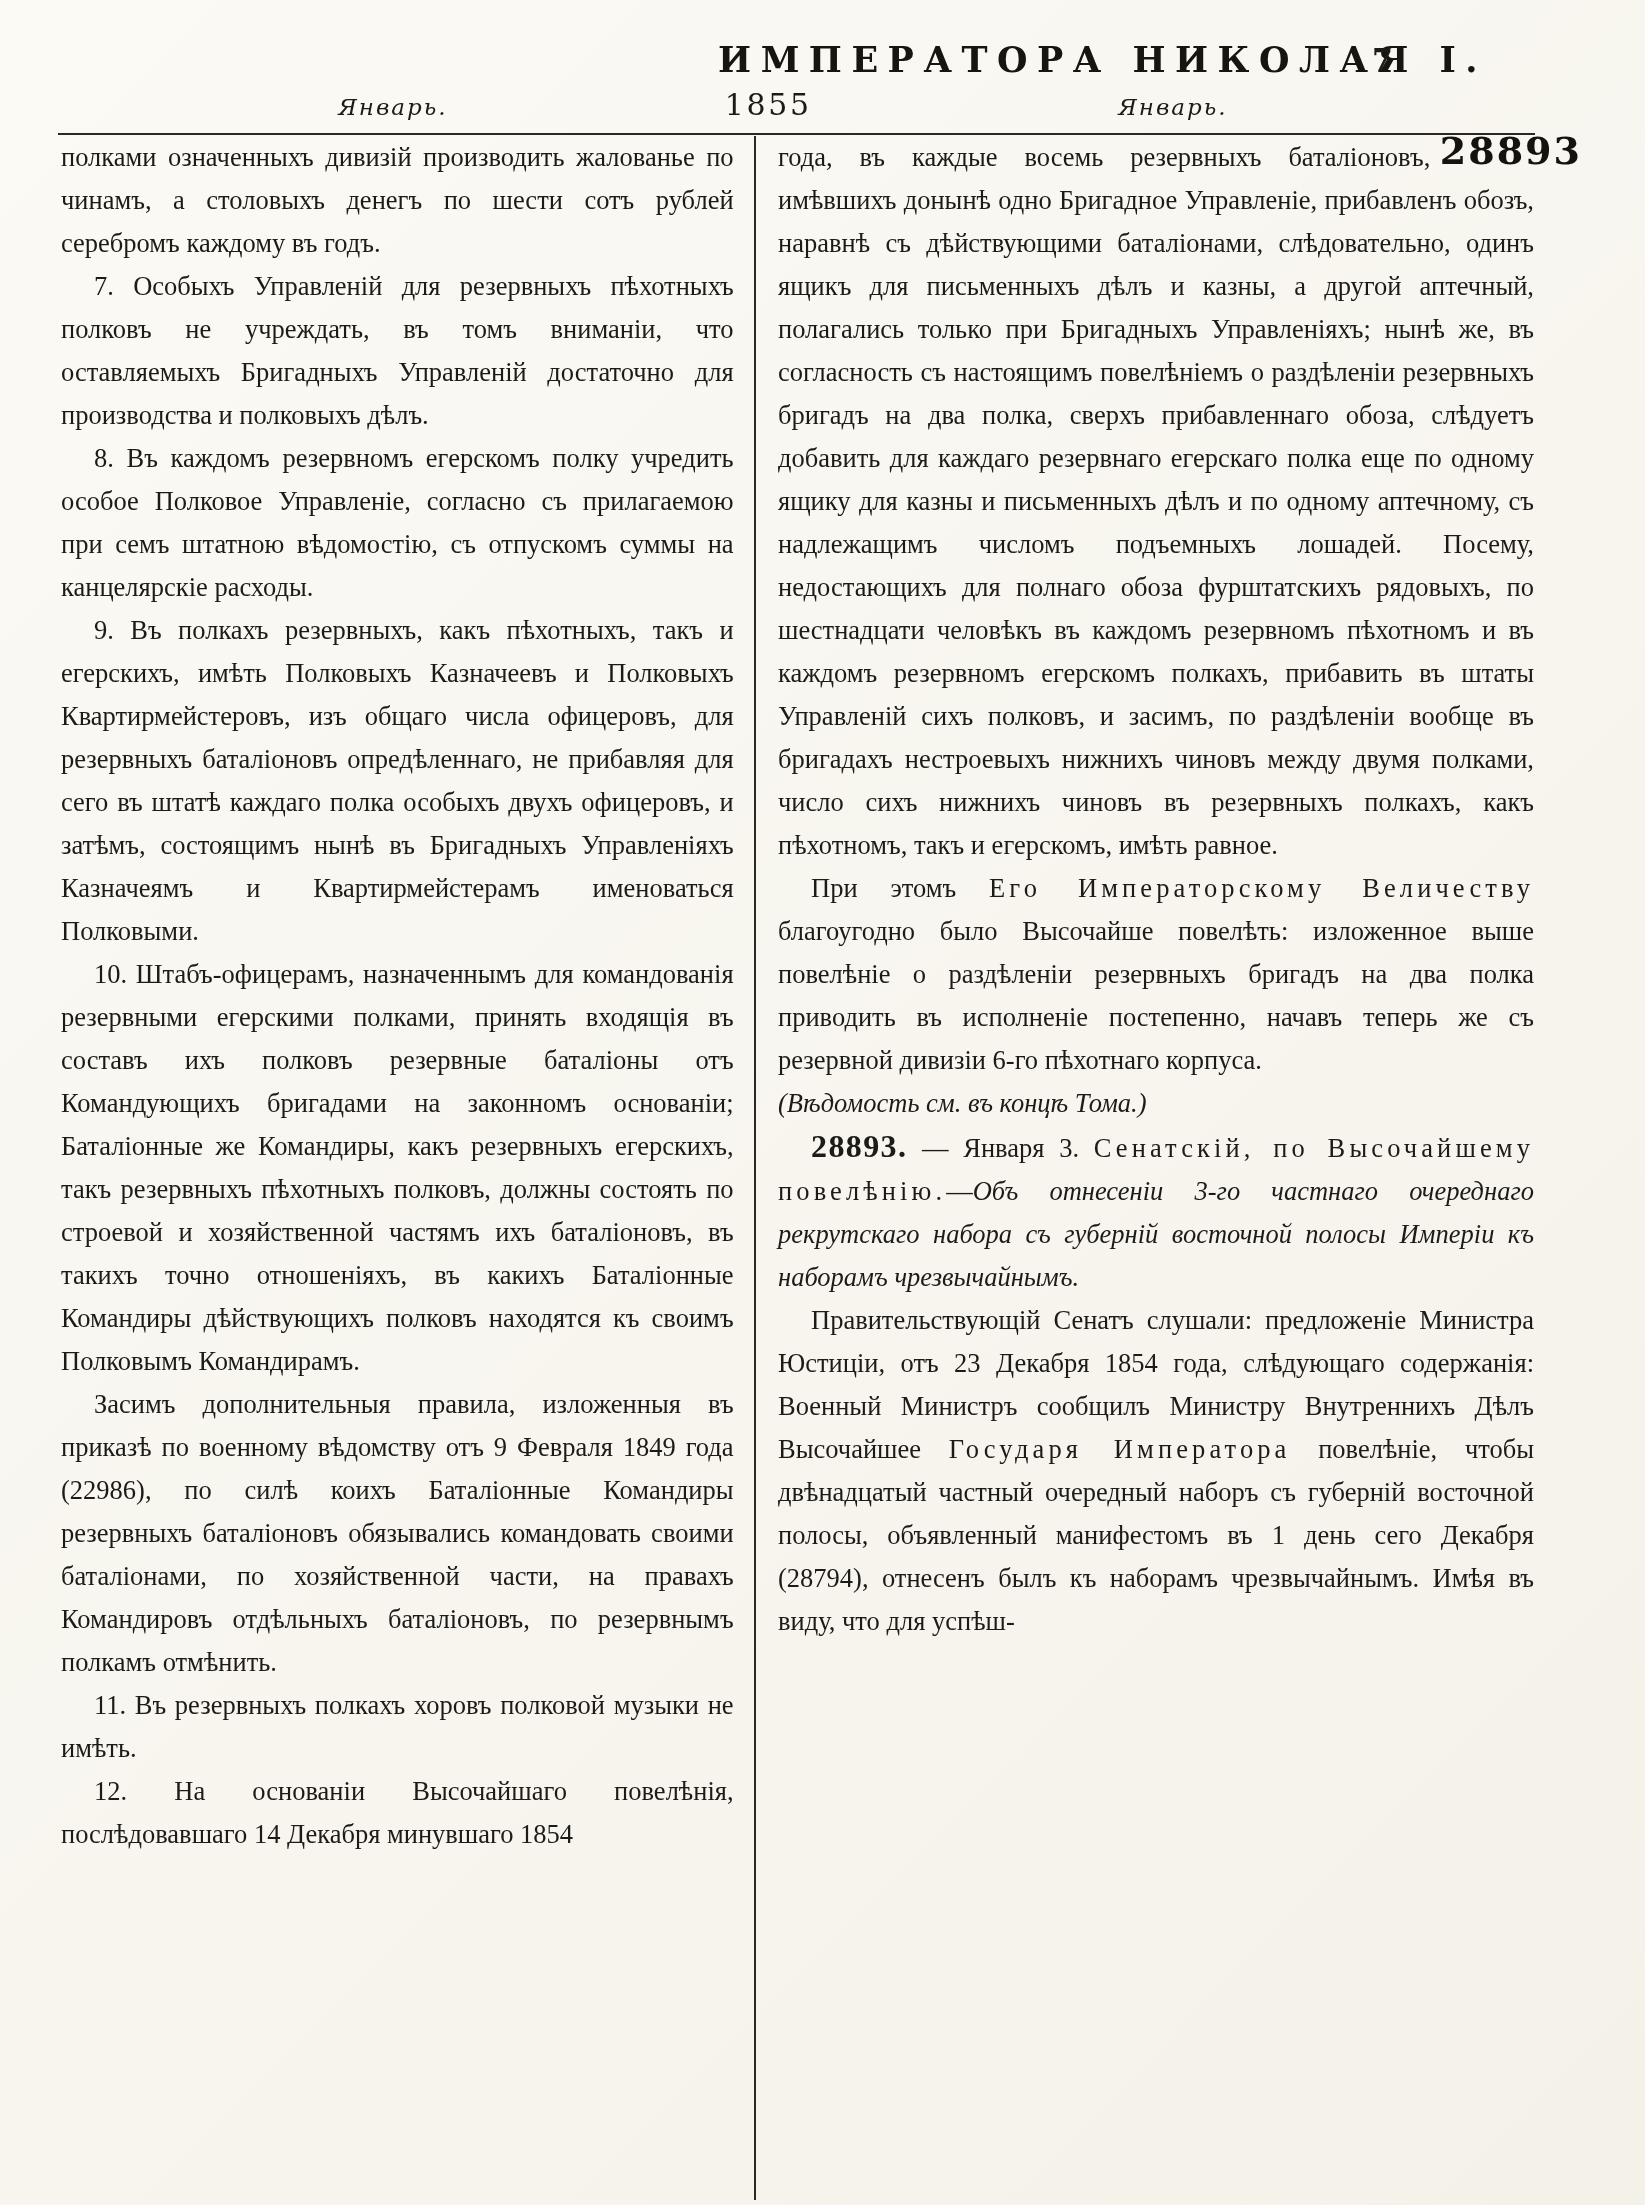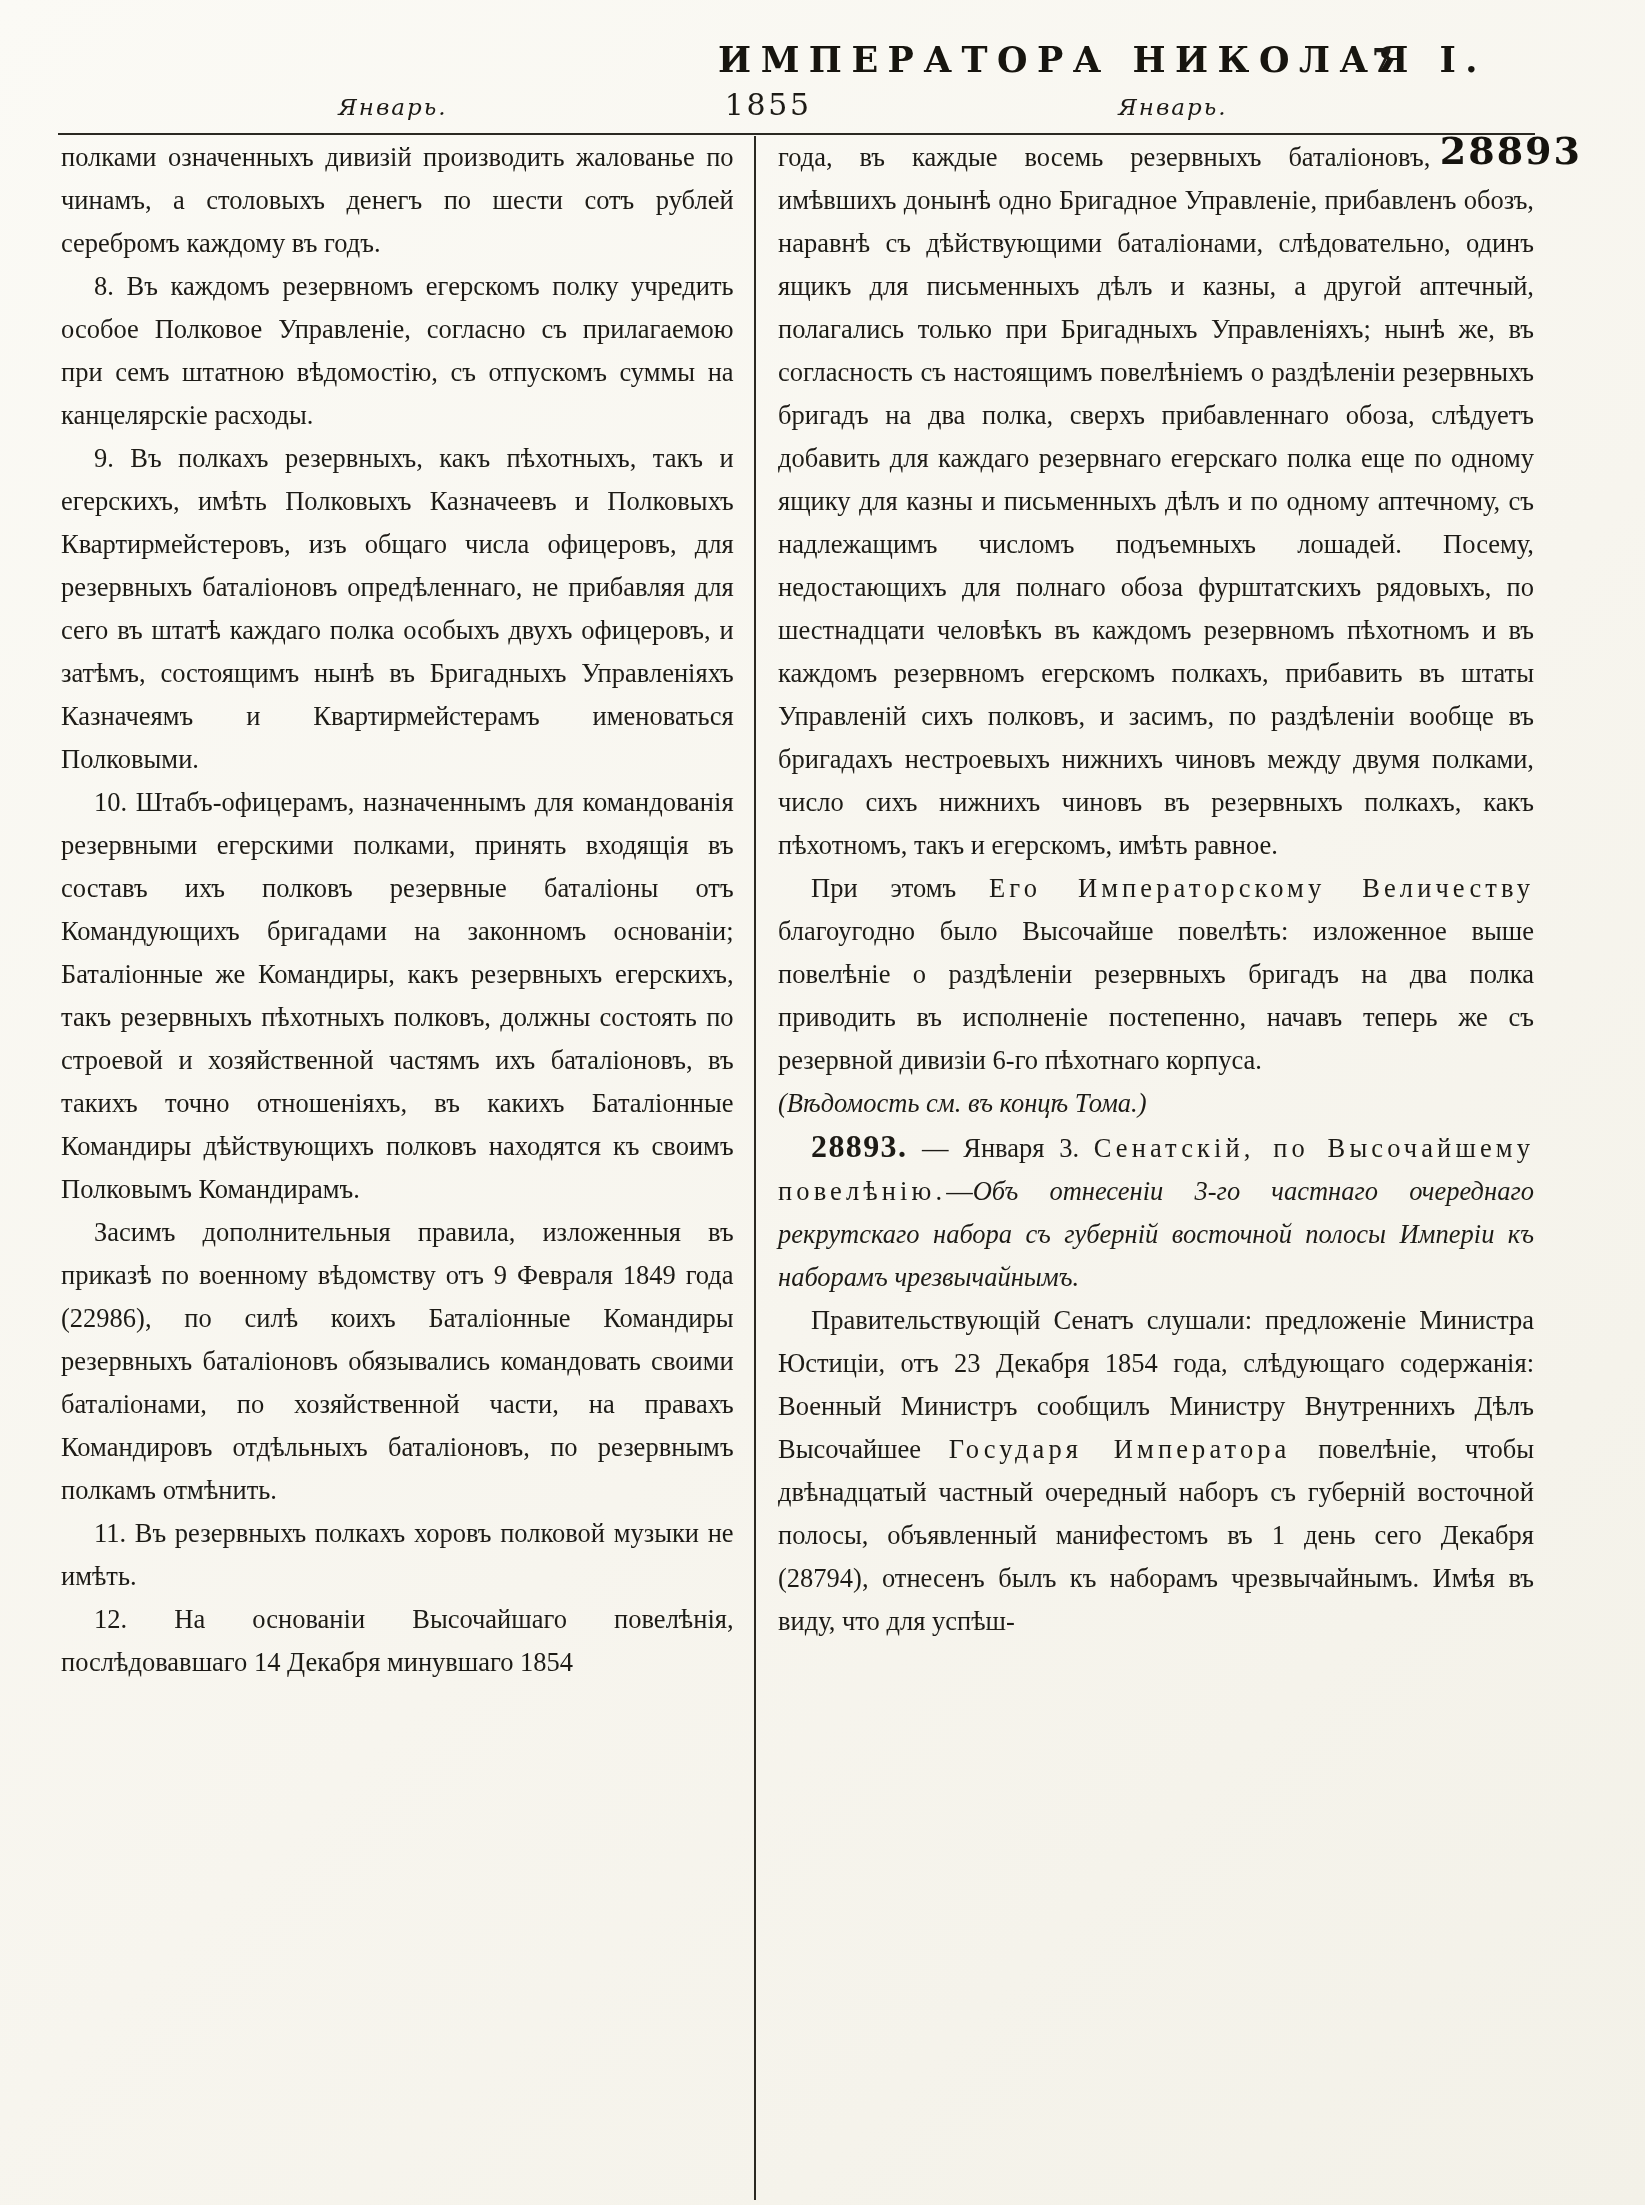--- a/index.html
+++ b/index.html
@@ -136,20 +136,21 @@
     <div class="cell-right">
       <span class="month">Январь.</span>
     </div>
   </div>
 
   <div class="header-rule"></div>
 
   <div class="columns">
     <div class="col col-left">
         <p class="para"><span class="run-n">полками означенныхъ дивизій производить жалованье по чинамъ, а столовыхъ денегъ по шести сотъ рублей серебромъ каждому въ годъ.</span></p>
+        <p class="para indent"><span class="run-n">7. Особыхъ Управленій для резервныхъ пѣхотныхъ полковъ не учреждать, въ томъ вниманіи, что оставляемыхъ Бригадныхъ Управленій достаточно для производства и полковыхъ дѣлъ.</span></p>
         <p class="para indent"><span class="run-n">8. Въ каждомъ резервномъ егерскомъ полку учредить особое Полковое Управленіе, согласно съ прилагаемою при семъ штатною вѣдомостію, съ отпускомъ суммы на канцелярскіе расходы.</span></p>
         <p class="para indent"><span class="run-n">9. Въ полкахъ резервныхъ, какъ пѣхотныхъ, такъ и егерскихъ, имѣть Полковыхъ Казначеевъ и Полковыхъ Квартирмейстеровъ, изъ общаго числа офицеровъ, для резервныхъ баталіоновъ опредѣленнаго, не прибавляя для сего въ штатѣ каждаго полка особыхъ двухъ офицеровъ, и затѣмъ, состоящимъ нынѣ въ Бригадныхъ Управленіяхъ Казначеямъ и Квартирмейстерамъ именоваться Полковыми.</span></p>
         <p class="para indent"><span class="run-n">10. Штабъ-офицерамъ, назначеннымъ для командованія резервными егерскими полками, принять входящія въ составъ ихъ полковъ резервные баталіоны отъ Командующихъ бригадами на законномъ основаніи; Баталіонные же Командиры, какъ резервныхъ егерскихъ, такъ резервныхъ пѣхотныхъ полковъ, должны состоять по строевой и хозяйственной частямъ ихъ баталіоновъ, въ такихъ точно отношеніяхъ, въ какихъ Баталіонные Командиры дѣйствующихъ полковъ находятся къ своимъ Полковымъ Командирамъ.</span></p>
         <p class="para indent"><span class="run-n">Засимъ дополнительныя правила, изложенныя въ приказѣ по военному вѣдомству отъ 9 Февраля 1849 года (22986), по силѣ коихъ Баталіонные Командиры резервныхъ баталіоновъ обязывались командовать своими баталіонами, по хозяйственной части, на правахъ Командировъ отдѣльныхъ баталіоновъ, по резервнымъ полкамъ отмѣнить.</span></p>
         <p class="para indent"><span class="run-n">11. Въ резервныхъ полкахъ хоровъ полковой музыки не имѣть.</span></p>
         <p class="para indent"><span class="run-n">12. На основаніи Высочайшаго повелѣнія, послѣдовавшаго 14 Декабря минувшаго 1854</span></p>
       </div>
     <div class="col col-right">
       <div class="law-margin-number">28893</div>
       <div>

